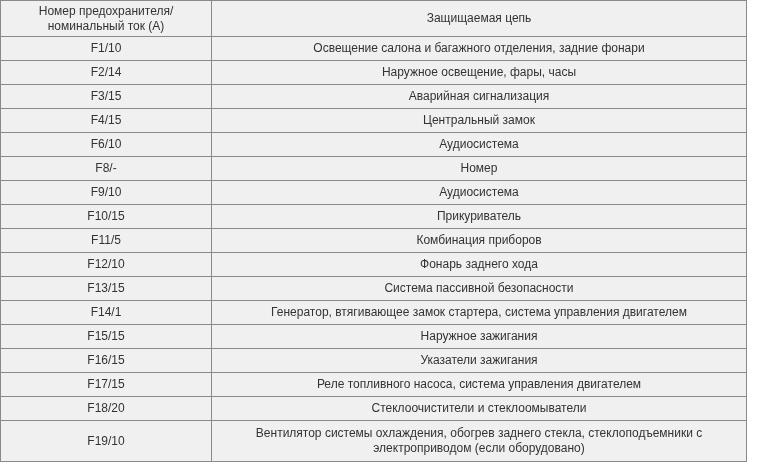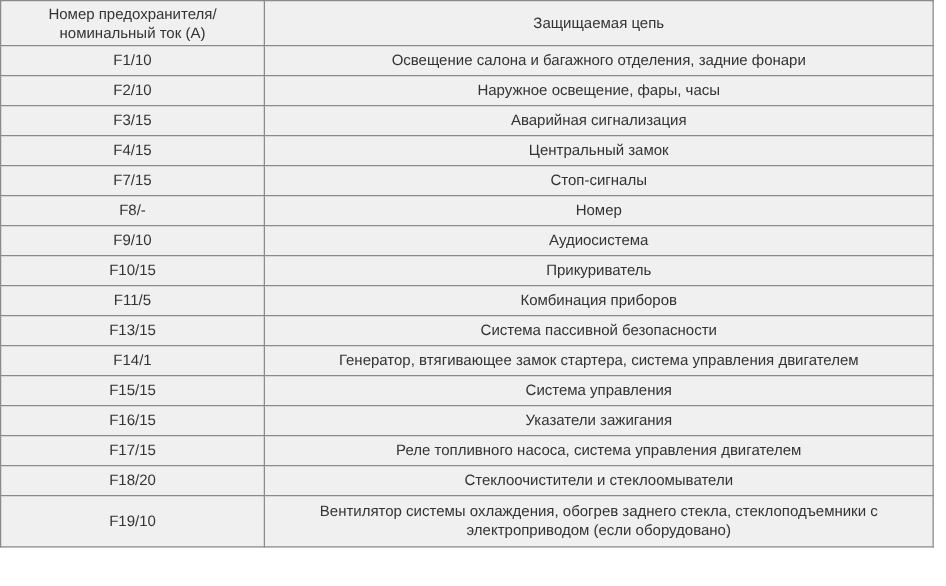--- a/index.html
+++ b/index.html
@@ -71,62 +71,66 @@
         <span class="header-line">Защищаемая цепь</span>
       </th>
     </tr>
   </thead>
   <tbody id="table-body">
       <tr>
         <td>F1/10</td>
         <td>Освещение салона и багажного отделения, задние фонари</td>
       </tr>
       <tr>
-        <td>F2/10</td>
+        <td>F2/14</td>
         <td>Наружное освещение, фары, часы</td>
       </tr>
       <tr>
         <td>F3/15</td>
         <td>Аварийная сигнализация</td>
       </tr>
       <tr>
         <td>F4/15</td>
         <td>Центральный замок</td>
       </tr>
       <tr>
-        <td>F7/15</td>
-        <td>Стоп-сигналы</td>
+        <td>F6/10</td>
+        <td>Аудиосистема</td>
       </tr>
       <tr>
         <td>F8/-</td>
         <td>Номер</td>
       </tr>
       <tr>
         <td>F9/10</td>
         <td>Аудиосистема</td>
       </tr>
       <tr>
         <td>F10/15</td>
         <td>Прикуриватель</td>
       </tr>
       <tr>
         <td>F11/5</td>
         <td>Комбинация приборов</td>
       </tr>
       <tr>
+        <td>F12/10</td>
+        <td>Фонарь заднего хода</td>
+      </tr>
+      <tr>
         <td>F13/15</td>
         <td>Система пассивной безопасности</td>
       </tr>
       <tr>
         <td>F14/1</td>
         <td>Генератор, втягивающее замок стартера, система управления двигателем</td>
       </tr>
       <tr>
         <td>F15/15</td>
-        <td>Система управления</td>
+        <td>Наружное зажигания</td>
       </tr>
       <tr>
         <td>F16/15</td>
         <td>Указатели зажигания</td>
       </tr>
       <tr>
         <td>F17/15</td>
         <td>Реле топливного насоса, система управления двигателем</td>
       </tr>
       <tr>

